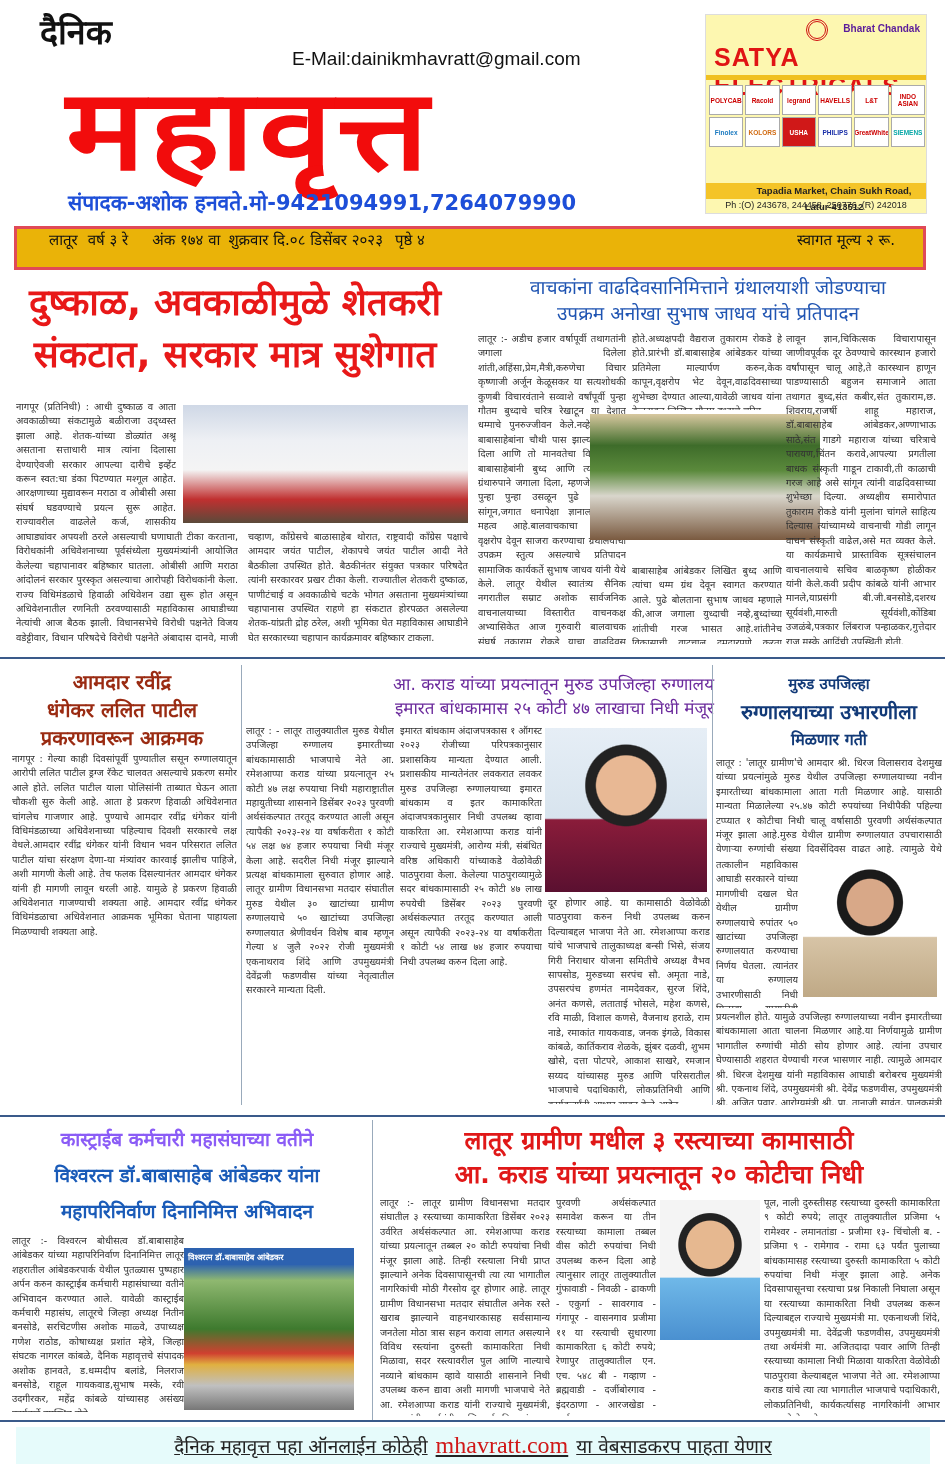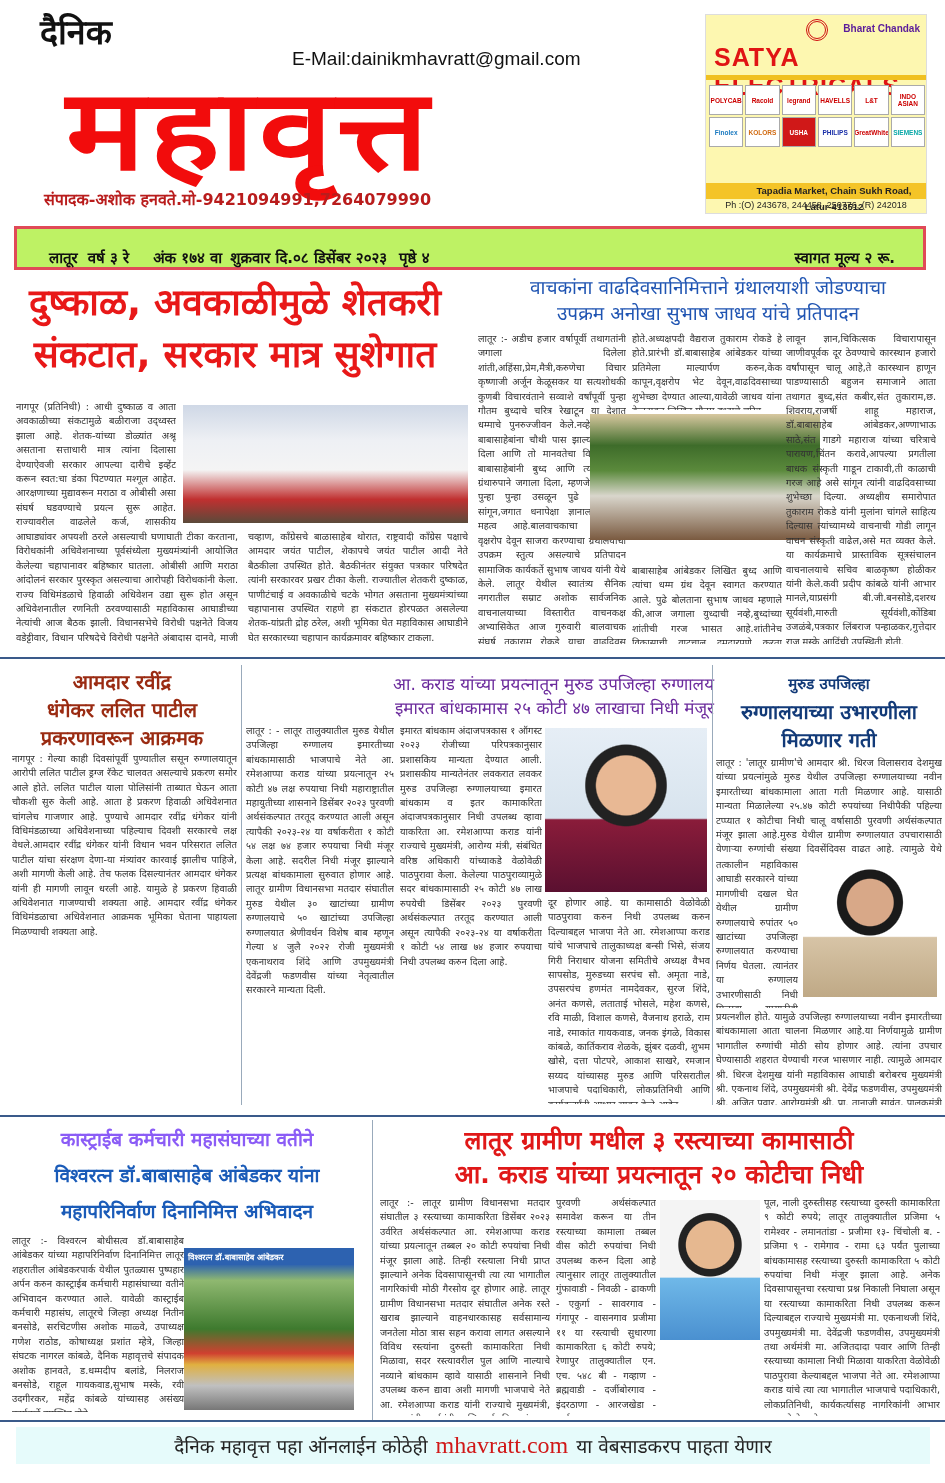--- a/index.html
+++ b/index.html
@@ -3,36 +3,36 @@
 <meta charset="utf-8">
 <style>
   * { box-sizing: border-box; margin: 0; padding: 0; }
   body { width: 945px; height: 1483px; background: #ffffff; font-family: "DejaVu Sans", sans-serif; position: relative; overflow: hidden; color: #222; }
   .abs { position: absolute; }
 
   
   .daily { left: 40px; top: 8px; font-size: 34px; font-weight: bold; color: #111; font-family: Liberation Mono, monospace; }
   .email { left: 292px; top: 48px; font-size: 19px; color: #111; font-family: "Liberation Sans", sans-serif; }
   .mast { left: 66px; top: 66px; width: 420px; height: 128px; font-size: 112px; font-weight: bold; color: #f20c0c; line-height: 128px; letter-spacing: 4px; font-family: "DejaVu Sans", sans-serif; transform: scaleX(1.18); transform-origin: left center; }
-  .editor { left: 44px; top: 188px; font-size: 16px; font-weight: bold; color: #b91c1c; font-family: "DejaVu Sans", sans-serif; }
+  .editor { left: 68px; top: 188px; font-size: 21px; font-weight: bold; color: #1d4ed8; font-family: "DejaVu Sans", sans-serif; }
 
   
   .ad { left: 705px; top: 14px; width: 222px; height: 200px; background: #fdf7b0; border: 1px solid #ddd; overflow: hidden; }
   .ad .logo { position: absolute; left: 100px; top: 4px; width: 22px; height: 22px; border-radius: 50%; border: 3px double #d01010; }
   .ad .owner { position: absolute; right: 6px; top: 8px; font-size: 10px; color: #5a1c9a; font-weight: bold; font-family: "Liberation Sans", sans-serif; }
   .ad .brand { position: absolute; left: 8px; top: 28px; font-size: 25px; font-weight: bold; color: #e01414; letter-spacing: 1px; font-family: "Liberation Sans", sans-serif; }
   .ad .bar { position: absolute; left: 0; top: 60px; width: 100%; height: 5px; background: #f0c020; }
   .ad .grid { position: absolute; left: 3px; top: 70px; width: 216px; display: grid; grid-template-columns: repeat(6, 1fr); gap: 2px; }
   .ad .tile { height: 30px; background: #fff; border: 1px solid #aaa; font-size: 6.5px; font-weight: bold; display: flex; align-items: center; justify-content: center; text-align: center; color: #c00; font-family: "Liberation Sans", sans-serif; overflow: hidden; }
   .ad .addr { position: absolute; left: 0; top: 168px; width: 100%; height: 16px; background: #f4c428; font-size: 9.5px; font-weight: bold; text-align: center; line-height: 16px; font-family: Liberation Sans, sans-serif; color: #222; padding-left: 36px; }
   .ad .ph { position: absolute; left: 0; top: 185px; width: 100%; font-size: 9px; text-align: center; font-family: "Liberation Sans", sans-serif; color: #222; }
   .ad .mail { position: absolute; left: 0; top: 196px; width: 100%; font-size: 8px; text-align: center; font-family: "Liberation Sans", sans-serif; color: #333; }
 
   
-  .dateline { left: 14px; top: 226px; width: 912px; height: 44px; background: #bef264; border: 3px solid #e04a58; display: flex; align-items: flex-end; font-size: 15px; font-weight: bold; color: #111; }
+  .dateline { left: 14px; top: 226px; width: 912px; height: 44px; background: #eab308; border: 3px solid #e04a58; display: flex; align-items: flex-start; font-size: 15px; font-weight: normal; color: #111; }
   .dateline span { white-space: nowrap; }
 
   
   .h-red-big { color: #e81818; font-weight: bold; text-align: center; font-family: "DejaVu Sans", sans-serif; }
   .h-blue { color: #1f54b2; text-align: center; font-family: "DejaVu Sans", sans-serif; }
   .h-brown { color: #9a2b12; text-align: center; font-weight: bold; }
   .h-purple { color: #6b2a9c; text-align: right; font-weight: normal; }
   .h-navy { color: #123a78; text-align: center; font-weight: bold; }
 
   .body-text { font-size: 9.6px; line-height: 14.4px; color: #333; text-align: justify; font-family: "DejaVu Sans", sans-serif; overflow: hidden; }
@@ -40,21 +40,21 @@
   .vrule { width: 1px; background: #9ab; }
 
   .photo { overflow: hidden; }
   .ph-meeting { background: linear-gradient(180deg,#cfd8e6 0%,#eef0f4 30%,#f4f4f4 55%,#c03030 80%,#5a4a3a 100%); }
   .ph-group { background: linear-gradient(180deg,#d8c8a0 0%,#3e6c2a 25%,#5b8a3c 45%,#d9d6cc 65%,#7a5a40 100%); }
   .ph-portrait1 { background: radial-gradient(circle at 50% 35%, #e8b894 0 22%, #222 23% 30%, transparent 31%), linear-gradient(180deg,#e6eef6 0%,#d8e4ee 55%,#8a1c3a 56%,#5a1030 100%); }
   .ph-portrait2 { background: radial-gradient(circle at 50% 30%, #d8a888 0 20%, #1a1a1a 21% 28%, transparent 29%), linear-gradient(180deg,#fff 0%,#fff 55%,#d7c4a6 56%,#bfa986 100%); }
   .ph-statue { background: linear-gradient(180deg,#2d62b0 0%,#2d62b0 10%,#8fb870 20%,#3e7a2e 50%,#d04030 65%,#e0b040 72%,#c0c0c0 85%,#777 100%); }
   .ph-portrait3 { background: radial-gradient(circle at 50% 32%, #e6b890 0 22%, #222 23% 29%, transparent 30%), linear-gradient(180deg,#f4f4f4 0%,#f4f4f4 55%,#6fb8e8 56%,#4a90d0 100%); }
 
-  .footer { left: 16px; top: 1427px; width: 914px; height: 37px; background: #e6fbfb; display: flex; align-items: center; justify-content: center; font-size: 19px; color: #222; }
+  .footer { left: 16px; top: 1427px; width: 914px; height: 37px; background: #e6fbfb; display: flex; align-items: center; justify-content: center; font-size: 19px; color: #222; text-decoration: underline; }
   .footer .url { color: #d01818; font-family: "Liberation Serif", serif; font-size: 24px; margin: 0 8px; }
 </style>
 </head>
 <body>
 
 <div class="abs daily">दैनिक</div>
 <div class="abs email">E-Mail:dainikmhavratt@gmail.com</div>
 <div class="abs mast">महावृत्त</div>
 <div class="abs editor">संपादक-अशोक हनवते.मो-9421094991,7264079990</div>
 
@@ -119,21 +119,21 @@
 <div class="abs h-purple" style="left:246px;top:696px;width:468px;font-size:17px;line-height:24px">इमारत बांधकामास २५ कोटी ४७ लाखाचा निधी मंजूर</div>
 <div class="abs body-text" style="left:246px;top:724px;width:148px;height:380px">लातूर : - लातूर तालुक्यातील मुरुड येथील उपजिल्हा रुग्णालय इमारतीच्या बांधकामासाठी भाजपाचे नेते आ. रमेशआप्पा कराड यांच्या प्रयत्नातून २५ कोटी ४७ लक्ष रुपयाचा निधी महाराष्ट्रातील महायुतीच्या शासनाने डिसेंबर २०२३ पुरवणी अर्थसंकल्पात तरतूद करण्यात आली असून त्यापैकी २०२३-२४ या वर्षाकरीता १ कोटी ५४ लक्ष ७४ हजार रुपयाचा निधी मंजूर केला आहे. सदरील निधी मंजूर झाल्याने प्रत्यक्ष बांधकामाला सुरुवात होणार आहे. लातूर ग्रामीण विधानसभा मतदार संघातील मुरुड येथील ३० खाटांच्या ग्रामीण रुग्णालयाचे ५० खाटांच्या उपजिल्हा रुग्णालयात श्रेणीवर्धन विशेष बाब म्हणून गेल्या ४ जुलै २०२२ रोजी मुख्यमंत्री एकनाथराव शिंदे आणि उपमुख्यमंत्री देवेंद्रजी फडणवीस यांच्या नेतृत्वातील सरकारने मान्यता दिली.</div>
 <div class="abs body-text" style="left:400px;top:724px;width:142px;height:380px">इमारत बांधकाम अंदाजपत्रकास १ ऑगस्ट २०२३ रोजीच्या परिपत्रकानुसार प्रशासकिय मान्यता देण्यात आली. प्रशासकीय मान्यतेनंतर लवकरात लवकर मुरुड उपजिल्हा रुग्णालयाच्या इमारत बांधकाम व इतर कामाकरिता अंदाजपत्रकानुसार निधी उपलब्ध व्हावा याकरिता आ. रमेशआप्पा कराड यांनी राज्याचे मुख्यमंत्री, आरोग्य मंत्री, संबंधित वरिष्ठ अधिकारी यांच्याकडे वेळोवेळी पाठपुरावा केला. केलेल्या पाठपुराव्यामुळे सदर बांधकामासाठी २५ कोटी ४७ लाख रुपयेची डिसेंबर २०२३ पुरवणी अर्थसंकल्पात तरतूद करण्यात आली असून त्यापैकी २०२३-२४ या वर्षाकरीता १ कोटी ५४ लाख ७४ हजार रुपयाचा निधी उपलब्ध करुन दिला आहे.</div>
 <div class="abs photo ph-portrait1" style="left:545px;top:728px;width:162px;height:164px"></div>
 <div class="abs body-text" style="left:548px;top:896px;width:162px;height:208px">दूर होणार आहे. या कामासाठी वेळोवेळी पाठपुरावा करुन निधी उपलब्ध करुन दिल्याबद्दल भाजपा नेते आ. रमेशआप्पा कराड यांचे भाजपाचे तालुकाध्यक्ष बन्सी भिसे, संजय गिरी निराधार योजना समितीचे अध्यक्ष वैभव सापसोड, मुरुडच्या सरपंच सौ. अमृता नाडे, उपसरपंच हणमंत नामदेवकर, सुरज शिंदे, अनंत कणसे, लताताई भोसले, महेश कणसे, रवि माळी, विशाल कणसे, वैजनाथ हराळे, राम नाडे, रमाकांत गायकवाड, जनक इंगळे, विकास कांबळे, कार्तिकराव शेळके, झुंबर दळवी, शुभम खोसे, दत्ता पोटपरे, आकाश साखरे, रमजान सय्यद यांच्यासह मुरुड आणि परिसरातील भाजपाचे पदाधिकारी, लोकप्रतिनिधी आणि कार्यकर्त्यांनी आभार व्यक्त केले आहेत.</div>
 
 <div class="abs vrule" style="left:712px;top:665px;height:440px"></div>
 
 <div class="abs h-navy" style="left:716px;top:670px;width:226px;font-size:15px;line-height:28px">मुरुड उपजिल्हा</div>
 <div class="abs h-navy" style="left:716px;top:698px;width:226px;font-size:20px;line-height:28px">रुग्णालयाच्या उभारणीला</div>
-<div class="abs h-navy" style="left:716px;top:726px;width:226px;font-size:20px;line-height:28px">मिळणार गती</div>
+<div class="abs h-navy" style="left:716px;top:726px;width:226px;font-size:16px;line-height:28px">मिळणार गती</div>
 <div class="abs body-text" style="left:716px;top:756px;width:226px;height:100px">लातूर : 'लातूर ग्रामीण'चे आमदार श्री. धिरज विलासराव देशमुख यांच्या प्रयत्नांमुळे मुरुड येथील उपजिल्हा रुग्णालयाच्या नवीन इमारतीच्या बांधकामाला आता गती मिळणार आहे. यासाठी मान्यता मिळालेल्या २५.४७ कोटी रुपयांच्या निधीपैकी पहिल्या टप्प्यात १ कोटीचा निधी चालू वर्षासाठी पुरवणी अर्थसंकल्पात मंजूर झाला आहे.मुरुड येथील ग्रामीण रुग्णालयात उपचारासाठी येणाऱ्या रुग्णांची संख्या दिवसेंदिवस वाढत आहे. त्यामुळे येथे उपजिल्हा रुग्णालय व्हावे यासाठी आमदार श्री. धिरज देशमुख यांनी पुढाकार घेतला होता.</div>
 <div class="abs body-text" style="left:716px;top:858px;width:82px;height:150px">तत्कालीन महाविकास आघाडी सरकारने यांच्या मागणीची दखल घेत येथील ग्रामीण रुग्णालयाचे रुपांतर ५० खाटांच्या उपजिल्हा रुग्णालयात करण्याचा निर्णय घेतला. त्यानंतर या रुग्णालय उभारणीसाठी निधी मिळावा यासाठीही आमदार श्री. धिरज देशमुख हे सातत्याने</div>
 <div class="abs photo ph-portrait2" style="left:803px;top:862px;width:134px;height:135px"></div>
 <div class="abs body-text" style="left:716px;top:1010px;width:226px;height:95px">प्रयत्नशील होते. यामुळे उपजिल्हा रुग्णालयाच्या नवीन इमारतीच्या बांधकामाला आता चालना मिळणार आहे.या निर्णयामुळे ग्रामीण भागातील रुग्णांची मोठी सोय होणार आहे. त्यांना उपचार घेण्यासाठी शहरात येण्याची गरज भासणार नाही. त्यामुळे आमदार श्री. धिरज देशमुख यांनी महाविकास आघाडी बरोबरच मुख्यमंत्री श्री. एकनाथ शिंदे, उपमुख्यमंत्री श्री. देवेंद्र फडणवीस, उपमुख्यमंत्री श्री. अजित पवार, आरोग्यमंत्री श्री. प्रा. तानाजी सावंत, पालकमंत्री श्री. गिरीश महाजन यांचे आभार मानले.</div>
 
 <div class="abs rule" style="left:0;top:1115px;width:945px"></div>
 
 <div class="abs" style="left:4px;top:1124px;width:366px;font-size:19px;line-height:30px;color:#8b5cf6;text-align:center;font-weight:bold">कास्ट्राईब कर्मचारी महासंघाच्या वतीने</div>
 <div class="abs" style="left:4px;top:1160px;width:366px;font-size:19px;line-height:30px;color:#1a5bb8;text-align:center;font-weight:bold">विश्वरत्न डॉ.बाबासाहेब आंबेडकर यांना</div>
 <div class="abs" style="left:4px;top:1196px;width:366px;font-size:19px;line-height:30px;color:#1a5bb8;text-align:center;font-weight:bold">महापरिनिर्वाण दिनानिमित्त अभिवादन</div>

